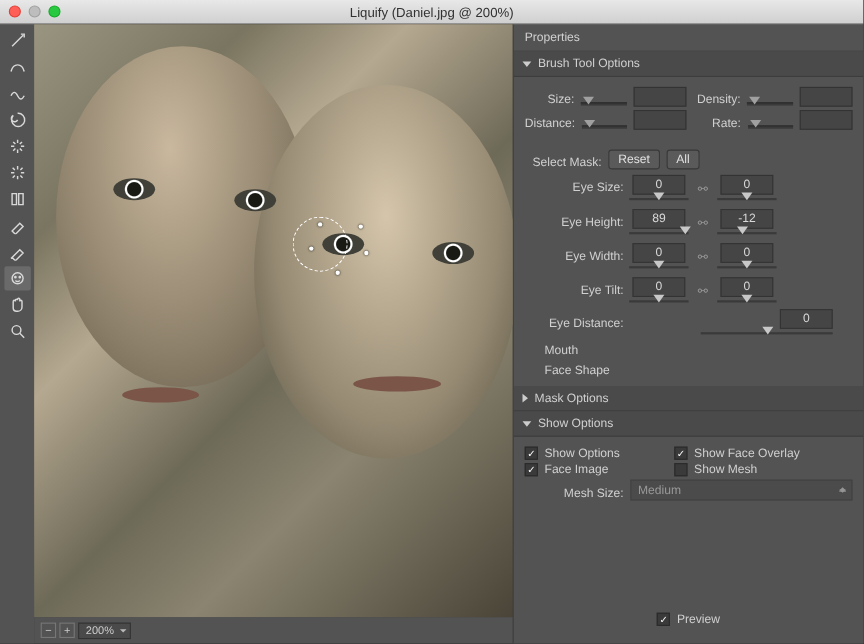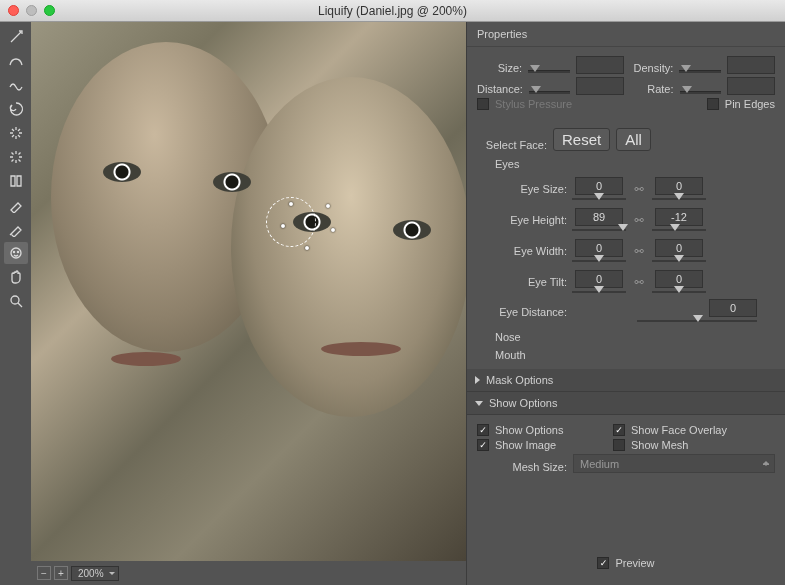--- a/index.html
+++ b/index.html
@@ -68,21 +68,21 @@
 .link { width: 16px; height: 28px; display: flex; align-items: center; justify-content: center; color: #999; font-size: 11px; }
 .single-slider { display:flex; flex-direction:column; align-items:flex-end; gap:1px; margin-left:auto; margin-right:18px; }
 .single-slider .eye-slider { width:120px; }
 
 .dropdown { background: #454545; border: 1px solid #333; height: 19px; display: flex; align-items: center; padding: 0 16px 0 6px; position: relative; flex: 1; }
 .dropdown::after { content: ""; position: absolute; right: 5px; top: 4px; width: 7px; height: 10px;
   background: linear-gradient(#ccc,#ccc) center/6px 1px no-repeat; }
 .dropdown::before { content: ""; position: absolute; right: 5px; top: 3px; border: 3px solid transparent; border-bottom-color: #ccc; }
 .dropdown .dn-ar { position: absolute; right: 5px; bottom: 3px; border: 3px solid transparent; border-top-color: #ccc; }
 
-.btn { background: #5a5a5a; border: 1px solid #393939; border-radius: 10px; padding: 3px 16px; color: #e0e0e0; font-size: 15px; cursor: pointer; }
+.btn { background: #5a5a5a; border: 1px solid #393939; border-radius: 10px; padding: 3px 16px; color: #e0e0e0; font-size: 11px; cursor: pointer; }
 .btn.sm { border-radius: 3px; padding: 2px 8px; }
 
 .footer { margin-top: auto; padding: 10px 0 16px; display: flex; flex-direction: column; align-items: center; gap: 10px; }
 </style>
 </head>
 <body>
 
 <div class="titlebar">
   <div class="traffic">
     <span class="tl-close"></span>
@@ -181,20 +181,24 @@
     <div class="zoombar">
       <div class="zb-btn">−</div>
       <div class="zb-btn">+</div>
       <div class="zb-sel"><span>200%</span></div>
     </div>
   </div>
 
   <div class="panel">
     <div class="panel-head">Properties</div>
 
+    <div class="section-h">
+      <span class="tri down"></span>
+      <span>Brush Tool Options</span>
+    </div>
     <div class="section-body">
       <div class="row">
         <span class="lbl" style="width:52px">Size:</span>
         <div class="slider-mini">
             <span class="thumb" style="left:2px"></span>
           </div>
         <input class="fld dim" value="" style="">
         <span class="lbl" style="width:50px">Density:</span>
         <div class="slider-mini">
             <span class="thumb" style="left:2px"></span>
@@ -206,43 +210,29 @@
         <div class="slider-mini">
             <span class="thumb" style="left:2px"></span>
           </div>
         <input class="fld dim" value="" style="">
         <span class="lbl" style="width:50px">Rate:</span>
         <div class="slider-mini">
             <span class="thumb" style="left:2px"></span>
           </div>
         <input class="fld dim" value="" style="">
       </div>
-      <div class="row" style="justify-content:space-between">
-        <label class="chk disabled">
-            <span class="box"></span>
-            <span>Stylus Pressure</span>
-          </label>
-        <label class="chk">
-            <span class="box"></span>
-            <span>Pin Edges</span>
-          </label>
-      </div>
     </div>
 
     <div class="section-body">
       <div class="row">
-        <span class="lbl" style="width:70px">Select Face:</span>
+        <span class="lbl" style="width:70px">Select Mask:</span>
         <button class="btn sm">Reset</button>
         <button class="btn sm">All</button>
       </div>
 
-      <div class="sub-h">
-        <span class="tri down"></span>
-        <span>Eyes</span>
-      </div>
       <div class="eye-rows">
         <div class="eye-row">
           <span class="lbl">Eye Size:</span>
           <div class="eye-col">
               <input class="fld" value="0" style="">
               <div class="eye-slider">
                 <span class="thumb" style="left:22px"></span>
               </div>
             </div>
           <div class="link">⚯</div>
@@ -307,25 +297,25 @@
             <input class="fld" value="0" style="">
             <div class="eye-slider">
                 <span class="thumb" style="left:56px"></span>
               </div>
           </div>
         </div>
       </div>
 
       <div class="sub-h">
           <span class="tri right"></span>
-          <span>Nose</span>
+          <span>Mouth</span>
         </div>
       <div class="sub-h">
           <span class="tri right"></span>
-          <span>Mouth</span>
+          <span>Face Shape</span>
         </div>
     </div>
 
     <div class="section-h">
         <span class="tri right"></span>
         <span>Mask Options</span>
       </div>
 
     <div class="section-h">
         <span class="tri down"></span>
@@ -338,21 +328,21 @@
             <span>Show Options</span>
           </label>
         <label class="chk">
             <span class="box">✓</span>
             <span>Show Face Overlay</span>
           </label>
       </div>
       <div class="row">
         <label class="chk" style="width:130px">
             <span class="box">✓</span>
-            <span>Show Image</span>
+            <span>Face Image</span>
           </label>
         <label class="chk">
             <span class="box"></span>
             <span>Show Mesh</span>
           </label>
       </div>
       <div class="row">
         <span class="lbl" style="width:90px">Mesh Size:</span>
         <div class="dropdown" style="opacity:.55">
             <span>Medium</span>

